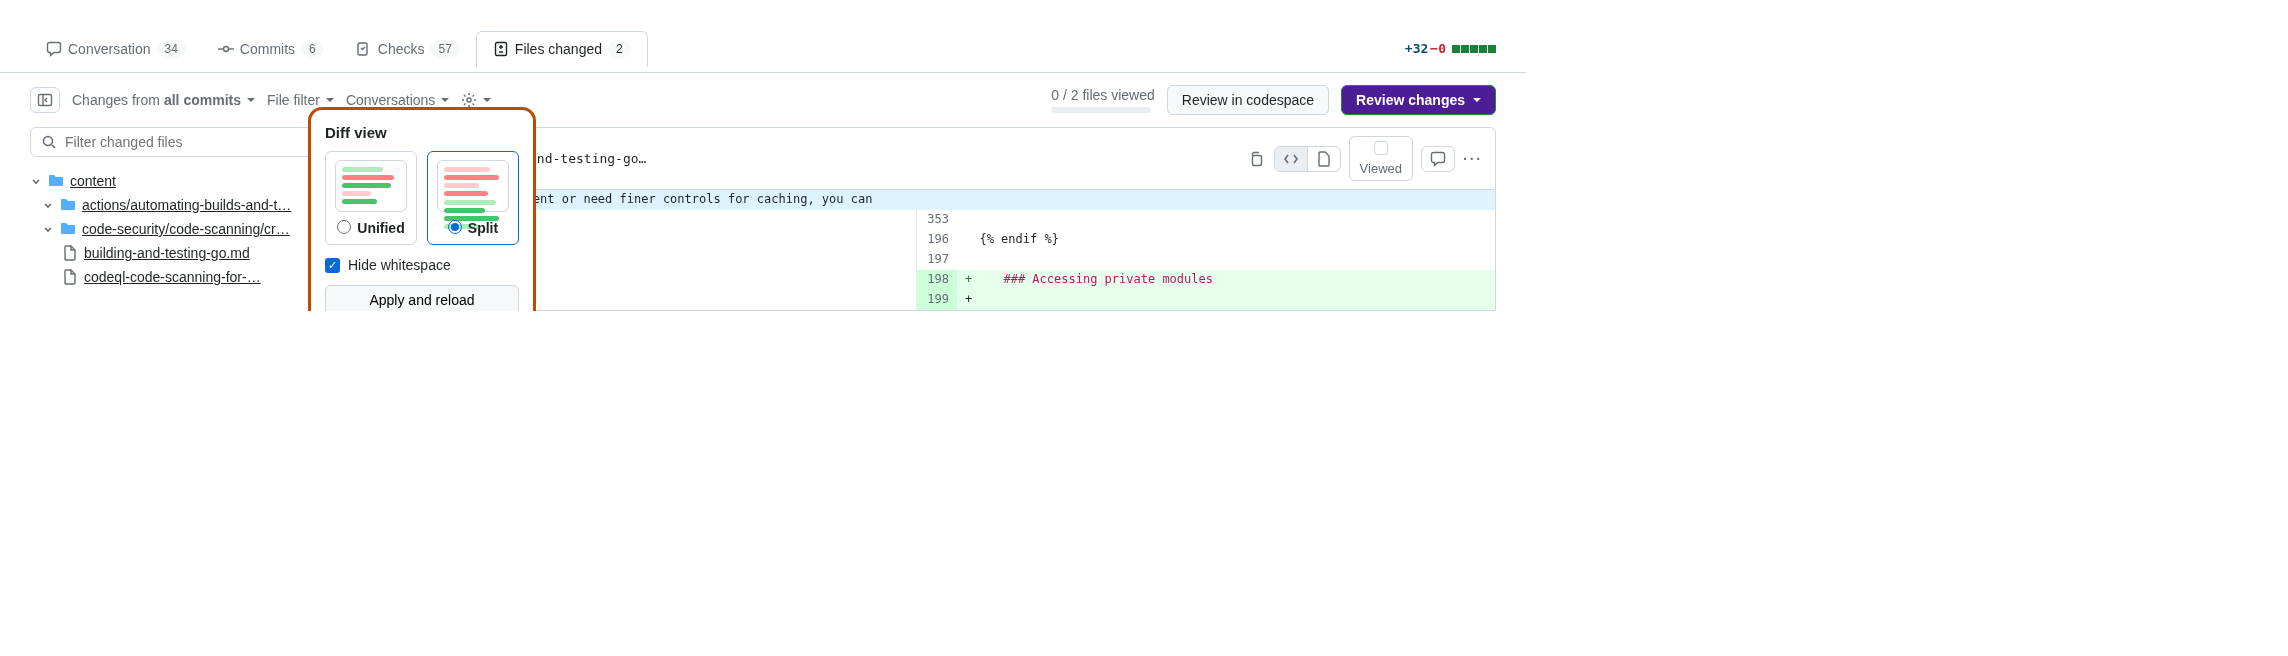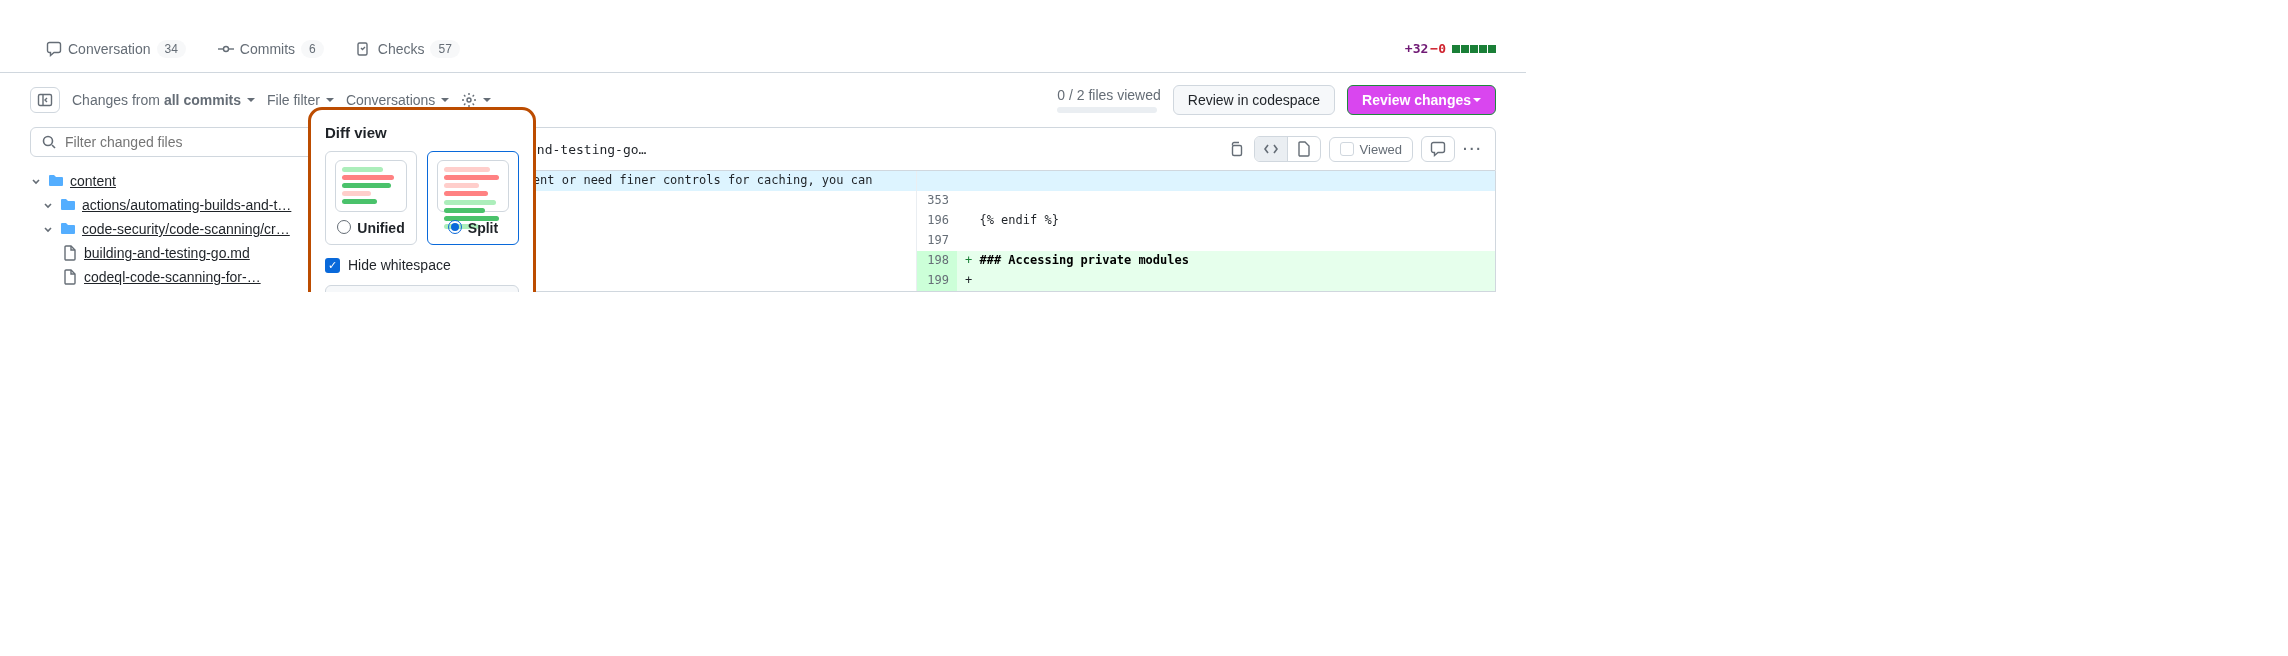--- a/index.html
+++ b/index.html
@@ -8,37 +8,37 @@
 
 
 .tabs { display: flex; align-items: center; border-bottom: 1px solid #d0d7de; padding: 0 30px; height: 48px; margin-top: 25px; }
 .tab { display: flex; align-items: center; gap: 6px; padding: 8px 16px; color: #656d76; cursor: pointer; font-size: 14px; position: relative; }
 .tab.active { color: #1f2328; border: 1px solid #d0d7de; border-bottom: 1px solid #fff; border-radius: 6px 6px 0 0; background: #fff; margin-bottom: -1px; }
 .tab-label { color: #656d76; }
 .tab.active .tab-label { color: #1f2328; }
 .counter { background: #afb8c11a; color: #656d76; border-radius: 2em; padding: 2px 8px; font-size: 12px; min-width: 20px; text-align: center; }
 .tab.active .counter { color: #1f2328; }
 .diff-stats { margin-left: auto; display: flex; align-items: center; gap: 2px; font-family: ui-monospace, monospace; font-size: 13px; font-weight: 600; }
-.add-count { color: #701a75; }
+.add-count { color: #0c4a6e; }
 .del-count { color: #cf222e; }
 .diff-blocks { display: flex; gap: 1px; margin-left: 4px; }
 .diff-block { width: 8px; height: 8px; background: #1a7f37; }
 
 
 .toolbar { display: flex; align-items: center; padding: 12px 30px; gap: 12px; }
 .sidebar-toggle { border: 1px solid #d0d7de; border-radius: 6px; padding: 4px 6px; display: flex; align-items: center; cursor: pointer; color: #656d76; }
 .toolbar-item { color: #656d76; display: flex; align-items: center; gap: 4px; cursor: pointer; font-size: 14px; }
 .toolbar-item b { color: #656d76; font-weight: 600; }
 .caret { border-top: 4px solid #656d76; border-left: 4px solid transparent; border-right: 4px solid transparent; display: inline-block; margin-left: 2px; }
 .gear-wrap { display: flex; align-items: center; gap: 4px; color: #656d76; cursor: pointer; }
 .spacer { flex: 1; }
 .files-viewed { color: #656d76; font-size: 14px; }
 .progress { width: 100px; height: 6px; background: #eaeef2; border-radius: 3px; margin-top: 4px; }
 .btn { border: 1px solid #d0d7de; border-radius: 6px; padding: 6px 14px; background: #f6f8fa; font-size: 14px; font-weight: 500; cursor: pointer; color: #1f2328; }
-.btn-green { background: #d946ef; color: #fff; border-color: #1f883d; display: flex; align-items: center; font-weight: 600; }
+.btn-green { background: #4c1d95; color: #fff; border-color: #1f883d; display: flex; align-items: center; gap: 6px; font-weight: 600; }
 .btn-green .caret { border-top-color: #fff; }
 
 
 .main { display: flex; padding: 0 30px; gap: 0; }
 
 
 .file-panel { width: 290px; flex-shrink: 0; }
 .filter-input { display: flex; align-items: center; border: 1px solid #d0d7de; border-radius: 6px; padding: 6px 10px; gap: 8px; color: #656d76; margin-bottom: 12px; }
 .filter-input input { border: none; outline: none; flex: 1; font-size: 14px; background: transparent; }
 .tree-row { display: flex; align-items: center; gap: 6px; padding: 4px 0; font-size: 14px; cursor: pointer; }
@@ -54,33 +54,33 @@
 
 .diff-area { flex: 1; min-width: 0; margin-left: 16px; }
 .file-header { display: flex; align-items: center; gap: 10px; border: 1px solid #d0d7de; border-radius: 6px 6px 0 0; padding: 8px 12px; background: #fff; }
 .file-path { font-family: ui-monospace, monospace; font-size: 13px; flex: 1; white-space: nowrap; overflow: hidden; text-overflow: ellipsis; }
 .header-actions { display: flex; align-items: center; gap: 8px; }
 .btn-icon { border: 1px solid #d0d7de; border-radius: 6px; padding: 4px 8px; background: #fff; display: flex; align-items: center; cursor: pointer; color: #656d76; }
 .btn-group { display: flex; border: 1px solid #d0d7de; border-radius: 6px; overflow: hidden; }
 .btn-group .seg { padding: 4px 8px; display: flex; align-items: center; border-right: 1px solid #d0d7de; cursor: pointer; color: #656d76; }
 .btn-group .seg:last-child { border-right: none; }
 .btn-group .seg.active { background: #eaeef2; }
-.viewed-check { border: 1px solid #d0d7de; border-radius: 6px; padding: 4px 10px; display: flex; align-items: center; gap: 6px; font-size: 13px; cursor: pointer; color: #656d76; }
+.viewed-check { border: 1px solid #d0d7de; border-radius: 6px; padding: 4px 10px; display: flex; align-items: center; gap: 6px; font-size: 13px; cursor: pointer; color: #656d76; flex-direction: column; }
 .checkbox { width: 14px; height: 14px; border: 1px solid #d0d7de; border-radius: 3px; }
 .copy-icon { color: #656d76; cursor: pointer; }
 
 .diff-table { border: 1px solid #d0d7de; border-top: none; font-family: ui-monospace, monospace; font-size: 12px; }
 .diff-row { display: flex; min-height: 20px; }
 .lineno { width: 40px; text-align: right; padding: 2px 8px; color: #656d76; background: #fff; user-select: none; }
 .lineno.add { background: #ccffd8; }
 .code { flex: 1; padding: 2px 8px; white-space: pre; }
 .row-context { background: #ddf4ff; }
 .row-add .code { background: #e6ffec; }
 .row-add .marker { color: #1a7f37; }
-.code .kw { color: #000000; font-weight: 700; }
+.code .kw { color: #be185d; font-weight: 400; margin-left: 24px; }
 .left-half { width: 50%; display: flex; }
 .right-half { width: 50%; display: flex; border-left: 1px solid #eaeef2; }
 
 
 .popover { position: absolute; left: 308px; top: 82px; width: 228px; background: #fff; border: 3px solid #bc4c00; border-radius: 14px; padding: 14px; z-index: 10; }
 .popover h4 { font-size: 15px; margin-bottom: 10px; font-weight: 600; }
 .diff-options { display: flex; gap: 10px; margin-bottom: 12px; }
 .diff-opt { border: 1px solid #d0d7de; border-radius: 6px; padding: 8px; flex: 1; cursor: pointer; }
 .diff-opt.selected { border-color: #0969da; }
 .diff-preview { width: 72px; height: 52px; border: 1px solid #d0d7de; border-radius: 6px; margin: 0 auto 8px; padding: 6px; display: flex; flex-direction: column; gap: 3px; }
@@ -124,20 +124,30 @@
       <span class="counter">6</span>
     </div>
     <div class="tab">
       <svg width="16" height="16" viewBox="0 0 16 16" fill="none" stroke="#656d76" stroke-width="1.4">
           <rect x="2" y="2" width="9" height="12" rx="1.5"></rect>
           <path d="M5 7l1.5 1.5L9 6"></path>
         </svg>
       <span class="tab-label">Checks</span>
       <span class="counter">57</span>
     </div>
+    <div class="tab active">
+      <svg width="16" height="16" viewBox="0 0 16 16" fill="none" stroke="#1f2328" stroke-width="1.4">
+          <rect x="2.5" y="1.5" width="11" height="13" rx="1.5"></rect>
+          <line x1="6" y1="6" x2="10" y2="6"></line>
+          <line x1="8" y1="4" x2="8" y2="8"></line>
+          <line x1="6" y1="11" x2="10" y2="11"></line>
+        </svg>
+      <span class="tab-label">Files changed</span>
+      <span class="counter">2</span>
+    </div>
     <div class="diff-stats">
       <span class="add-count">+32</span>
       <span class="del-count">−0</span>
       <div class="diff-blocks">
         <div class="diff-block"></div>
           <div class="diff-block"></div>
           <div class="diff-block"></div>
           <div class="diff-block"></div>
           <div class="diff-block"></div>
       </div>

